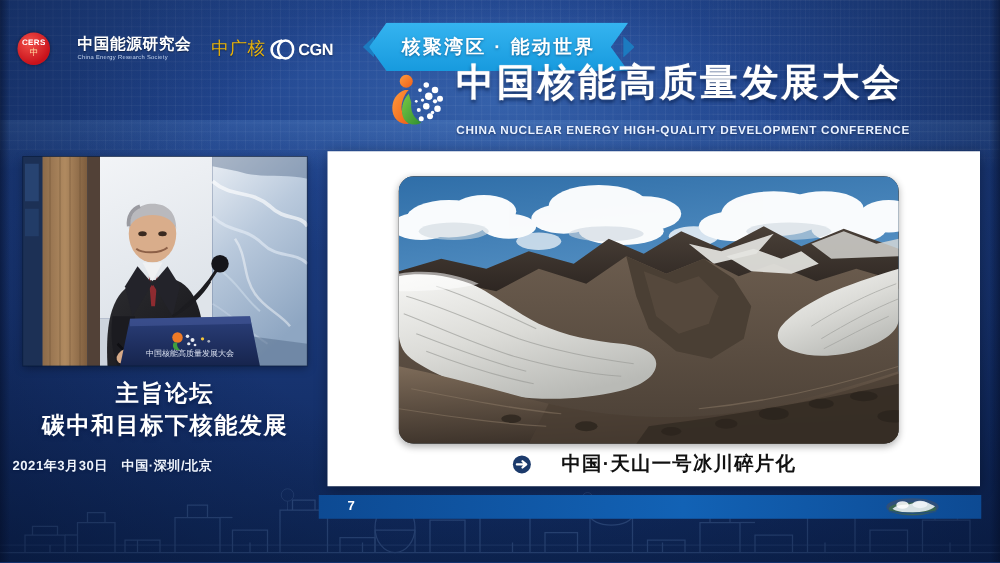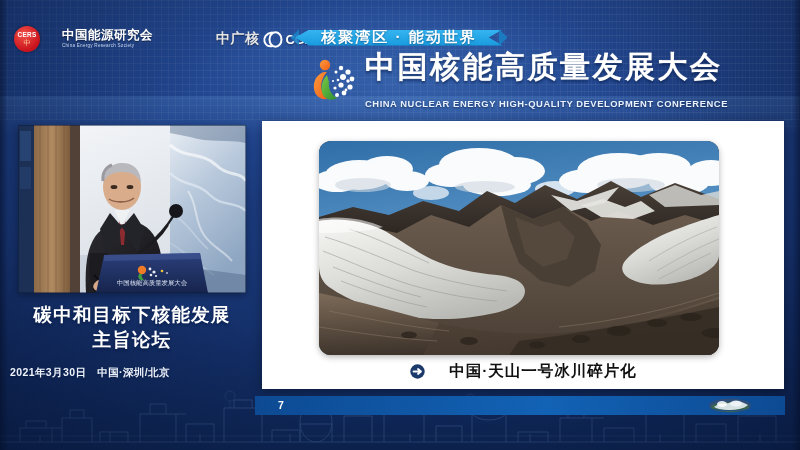--- a/index.html
+++ b/index.html
@@ -37,30 +37,30 @@
     background:radial-gradient(circle at 38% 32%,#f2514a,#c9121b 70%);
     display:flex;flex-direction:column;align-items:center;justify-content:center;
     box-shadow:0 0 3px rgba(0,0,0,.45);}
   .cers-seal b{font-size:6.4px;color:#fff;letter-spacing:.3px;line-height:1;font-weight:700;}
   .cers-seal i{font-size:7px;color:#ffd9a0;line-height:1;font-style:normal;margin-top:1px;}
   .cers-txt{line-height:1.08;}
   .cers-cn{font-size:12.5px;color:#fff;font-weight:700;letter-spacing:.5px;
     text-shadow:0 1px 1px rgba(0,0,0,.45);}
   .cers-en{font-size:4.6px;color:#c9d9f2;letter-spacing:.25px;margin-top:1.5px;}
   .cgn{display:flex;align-items:center;gap:2px;}
-  .cgn-cn{font-size:14px;color:#e5e5e5;font-weight:700;letter-spacing:.5px;
-    text-shadow:0 1px 1px rgba(0,0,0,.45);margin-left:47px;}
+  .cgn-cn{font-size:14px;color:#eab308;font-weight:400;letter-spacing:.5px;
+    text-shadow:0 1px 1px rgba(0,0,0,.45);}
   .cgn-mark{width:22px;height:17px;position:relative;}
   .cgn-mark svg{display:block;}
   .cgn-en{font-size:13px;color:#fff;font-weight:700;letter-spacing:-.3px;
     text-shadow:0 1px 2px rgba(0,0,0,.4);}
   
   .ribbon{position:absolute;left:399px;top:25px;transform:translateX(-50%);
     height:25px;display:flex;align-items:center;}
-  .rib-body{height:16px;display:flex;align-items:center;justify-content:center;
+  .rib-body{height:39px;display:flex;align-items:center;justify-content:center;
     padding:0 26px;background:linear-gradient(180deg,#35b4f0,#179ade);
     clip-path:polygon(14px 0,100% 0,calc(100% - 14px) 50%,100% 100%,14px 100%,0 50%);
     box-shadow:0 1px 3px rgba(0,0,0,.25);}
   .rib-body span{font-size:15px;font-weight:700;color:#fff;letter-spacing:2px;
     text-shadow:0 1px 2px rgba(0,40,80,.5);white-space:nowrap;}
   .rib-wing{width:9px;height:17px;background:#1b7fc4;opacity:.9;}
   .rib-wing.l{clip-path:polygon(100% 0,100% 100%,0 50%);margin-right:-4px;}
   .rib-wing.r{clip-path:polygon(0 0,0 100%,100% 50%);margin-left:-4px;}
   
   .conf{position:absolute;left:305px;top:52px;display:flex;align-items:center;gap:8px;}
@@ -338,22 +338,22 @@
           <circle cx="31" cy="8" r="1.1" fill="#e8e8e8" opacity="0.7"></circle>
         </g>
         <text x="134" y="160" font-family="DejaVu Sans, sans-serif" font-size="6.4" fill="#e8eefb" text-anchor="middle" opacity="0.92">中国核能高质量发展大会</text>
       </g>
 
       <rect width="228" height="168" fill="none" stroke="#0a1b3a" stroke-width="1"></rect>
     </svg>
   </div>
 
   <div class="forum-title">
+    <div>主旨论坛</div>
     <div>碳中和目标下核能发展</div>
-    <div>主旨论坛</div>
   </div>
   <div class="forum-date">2021年3月30日　中国·深圳/北京</div>
 
   <div class="slide">
 
     <div class="photo">
       <svg width="400" height="214" viewBox="0 0 400 214" preserveAspectRatio="none">
         <defs>
           <linearGradient id="sky" x1="0" y1="0" x2="0.2" y2="1">
             <stop offset="0" stop-color="#2f6ea8"></stop>

